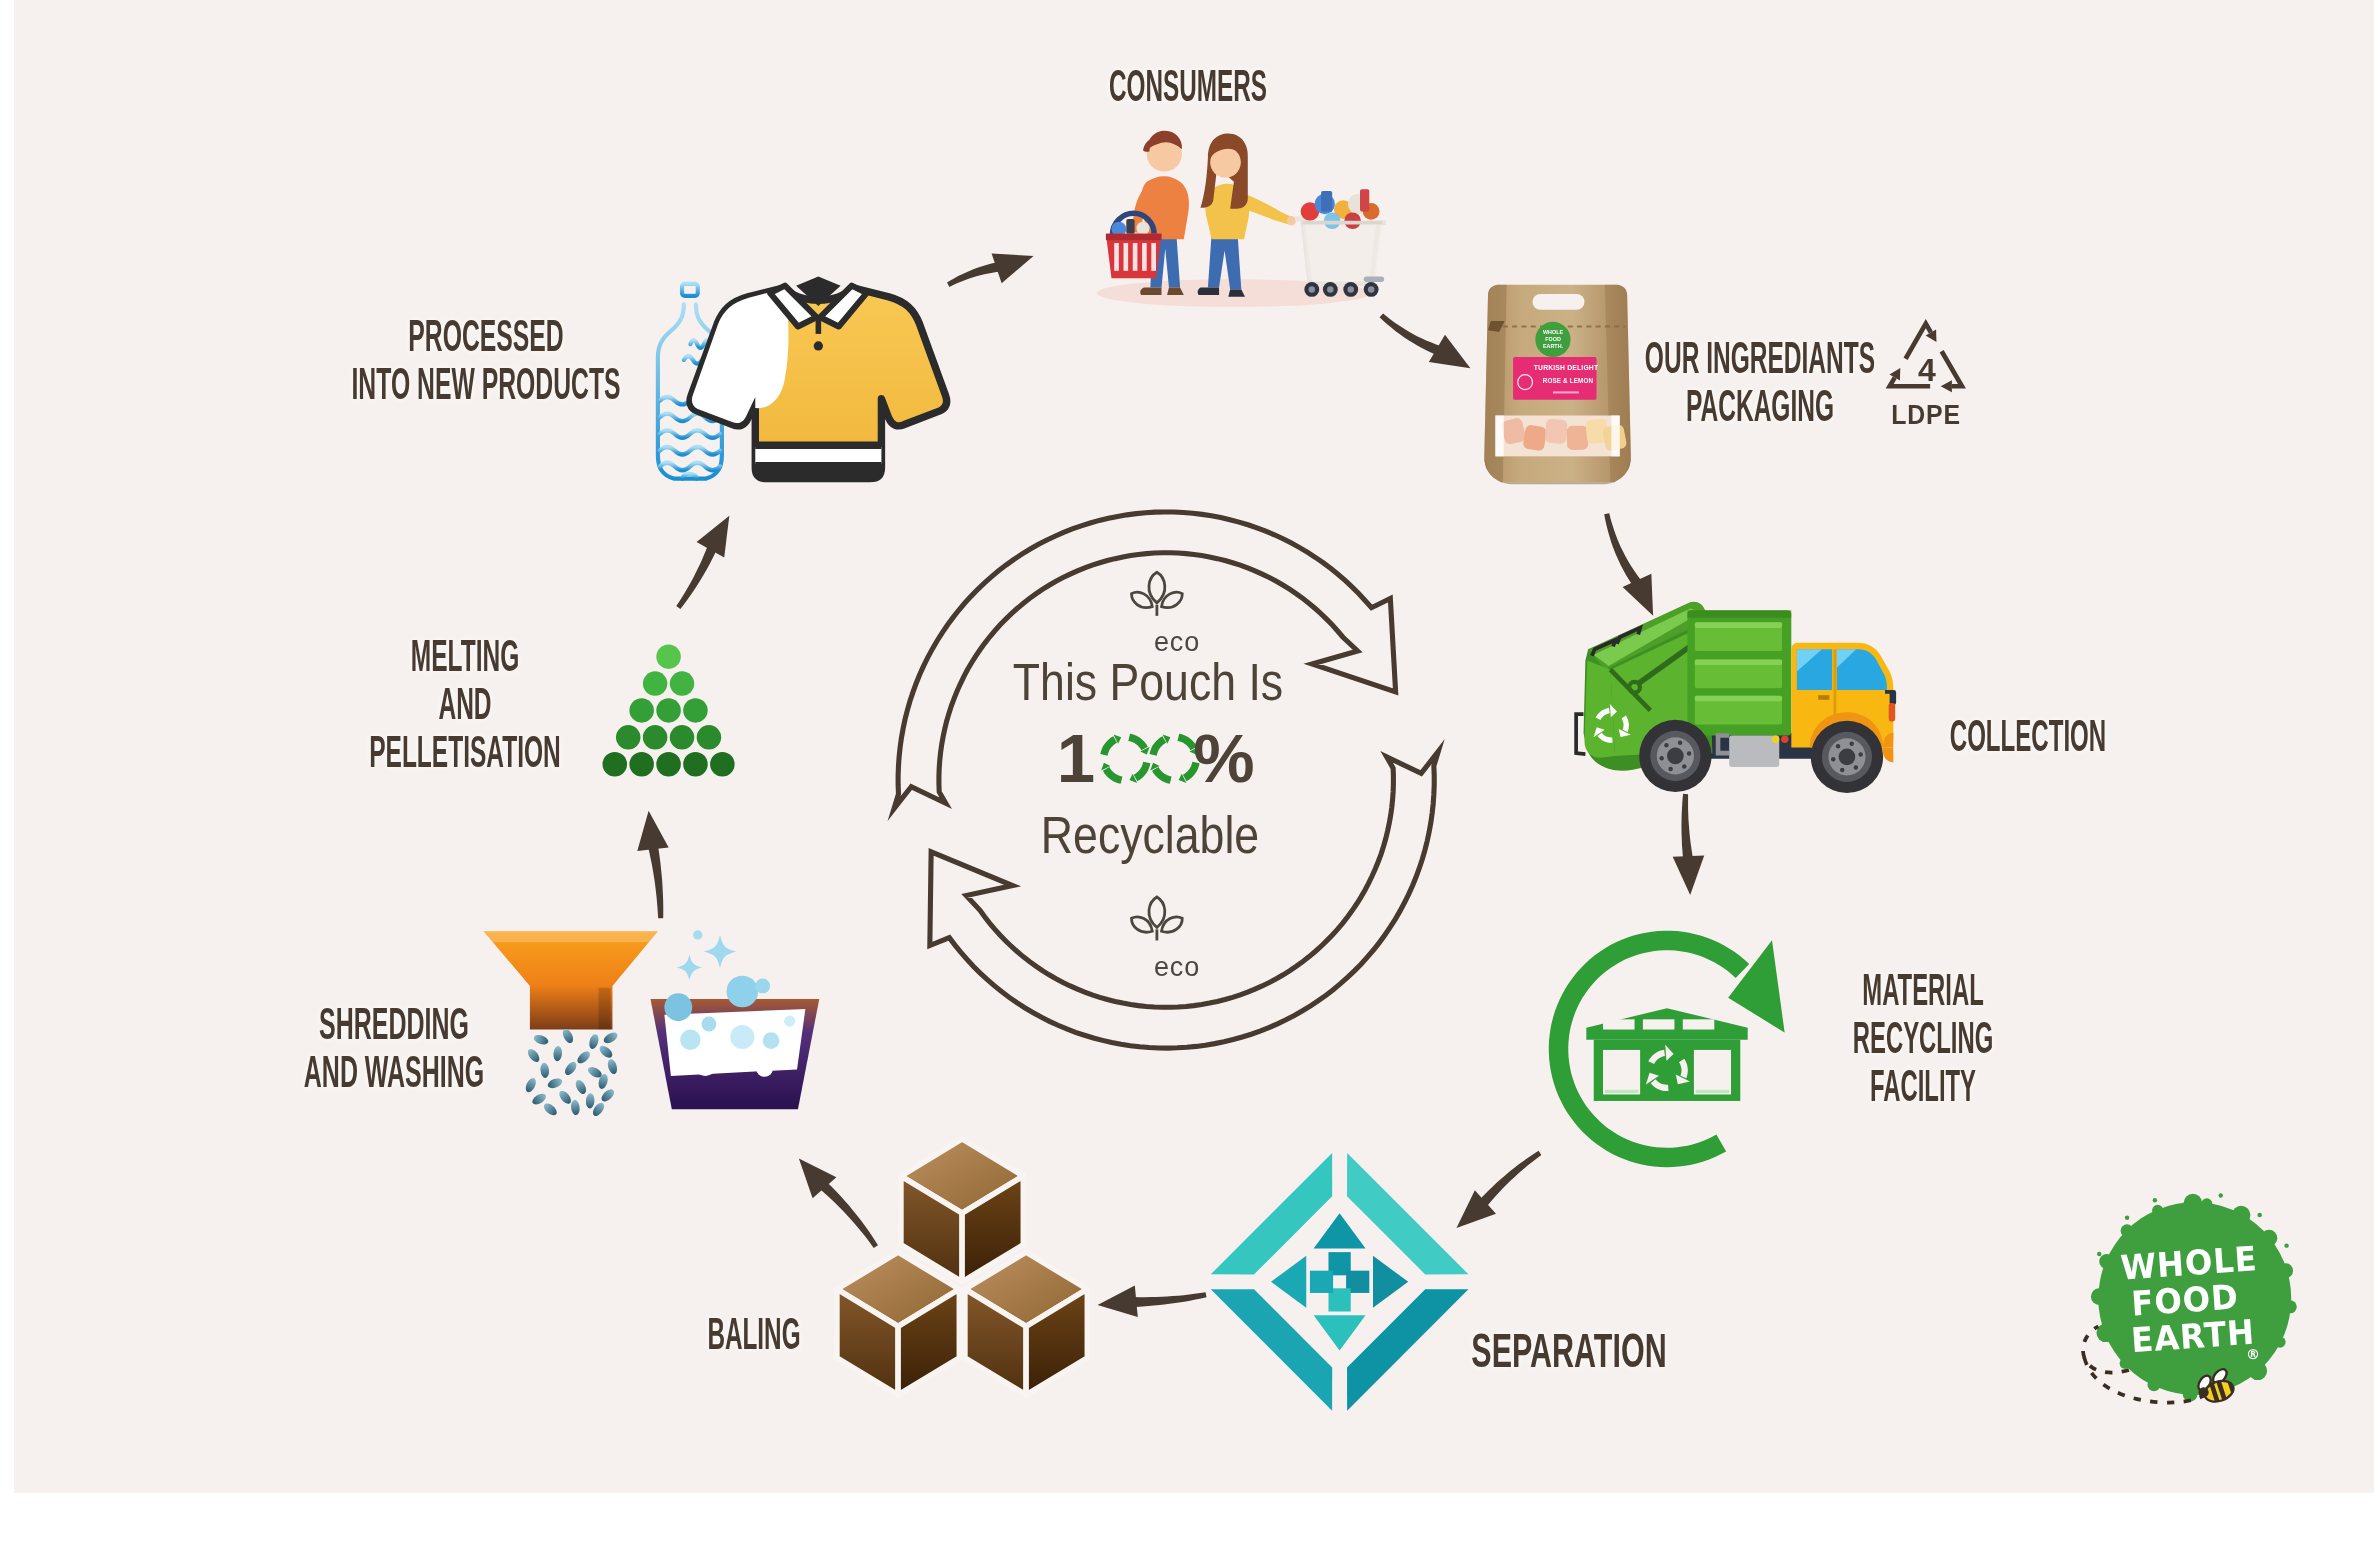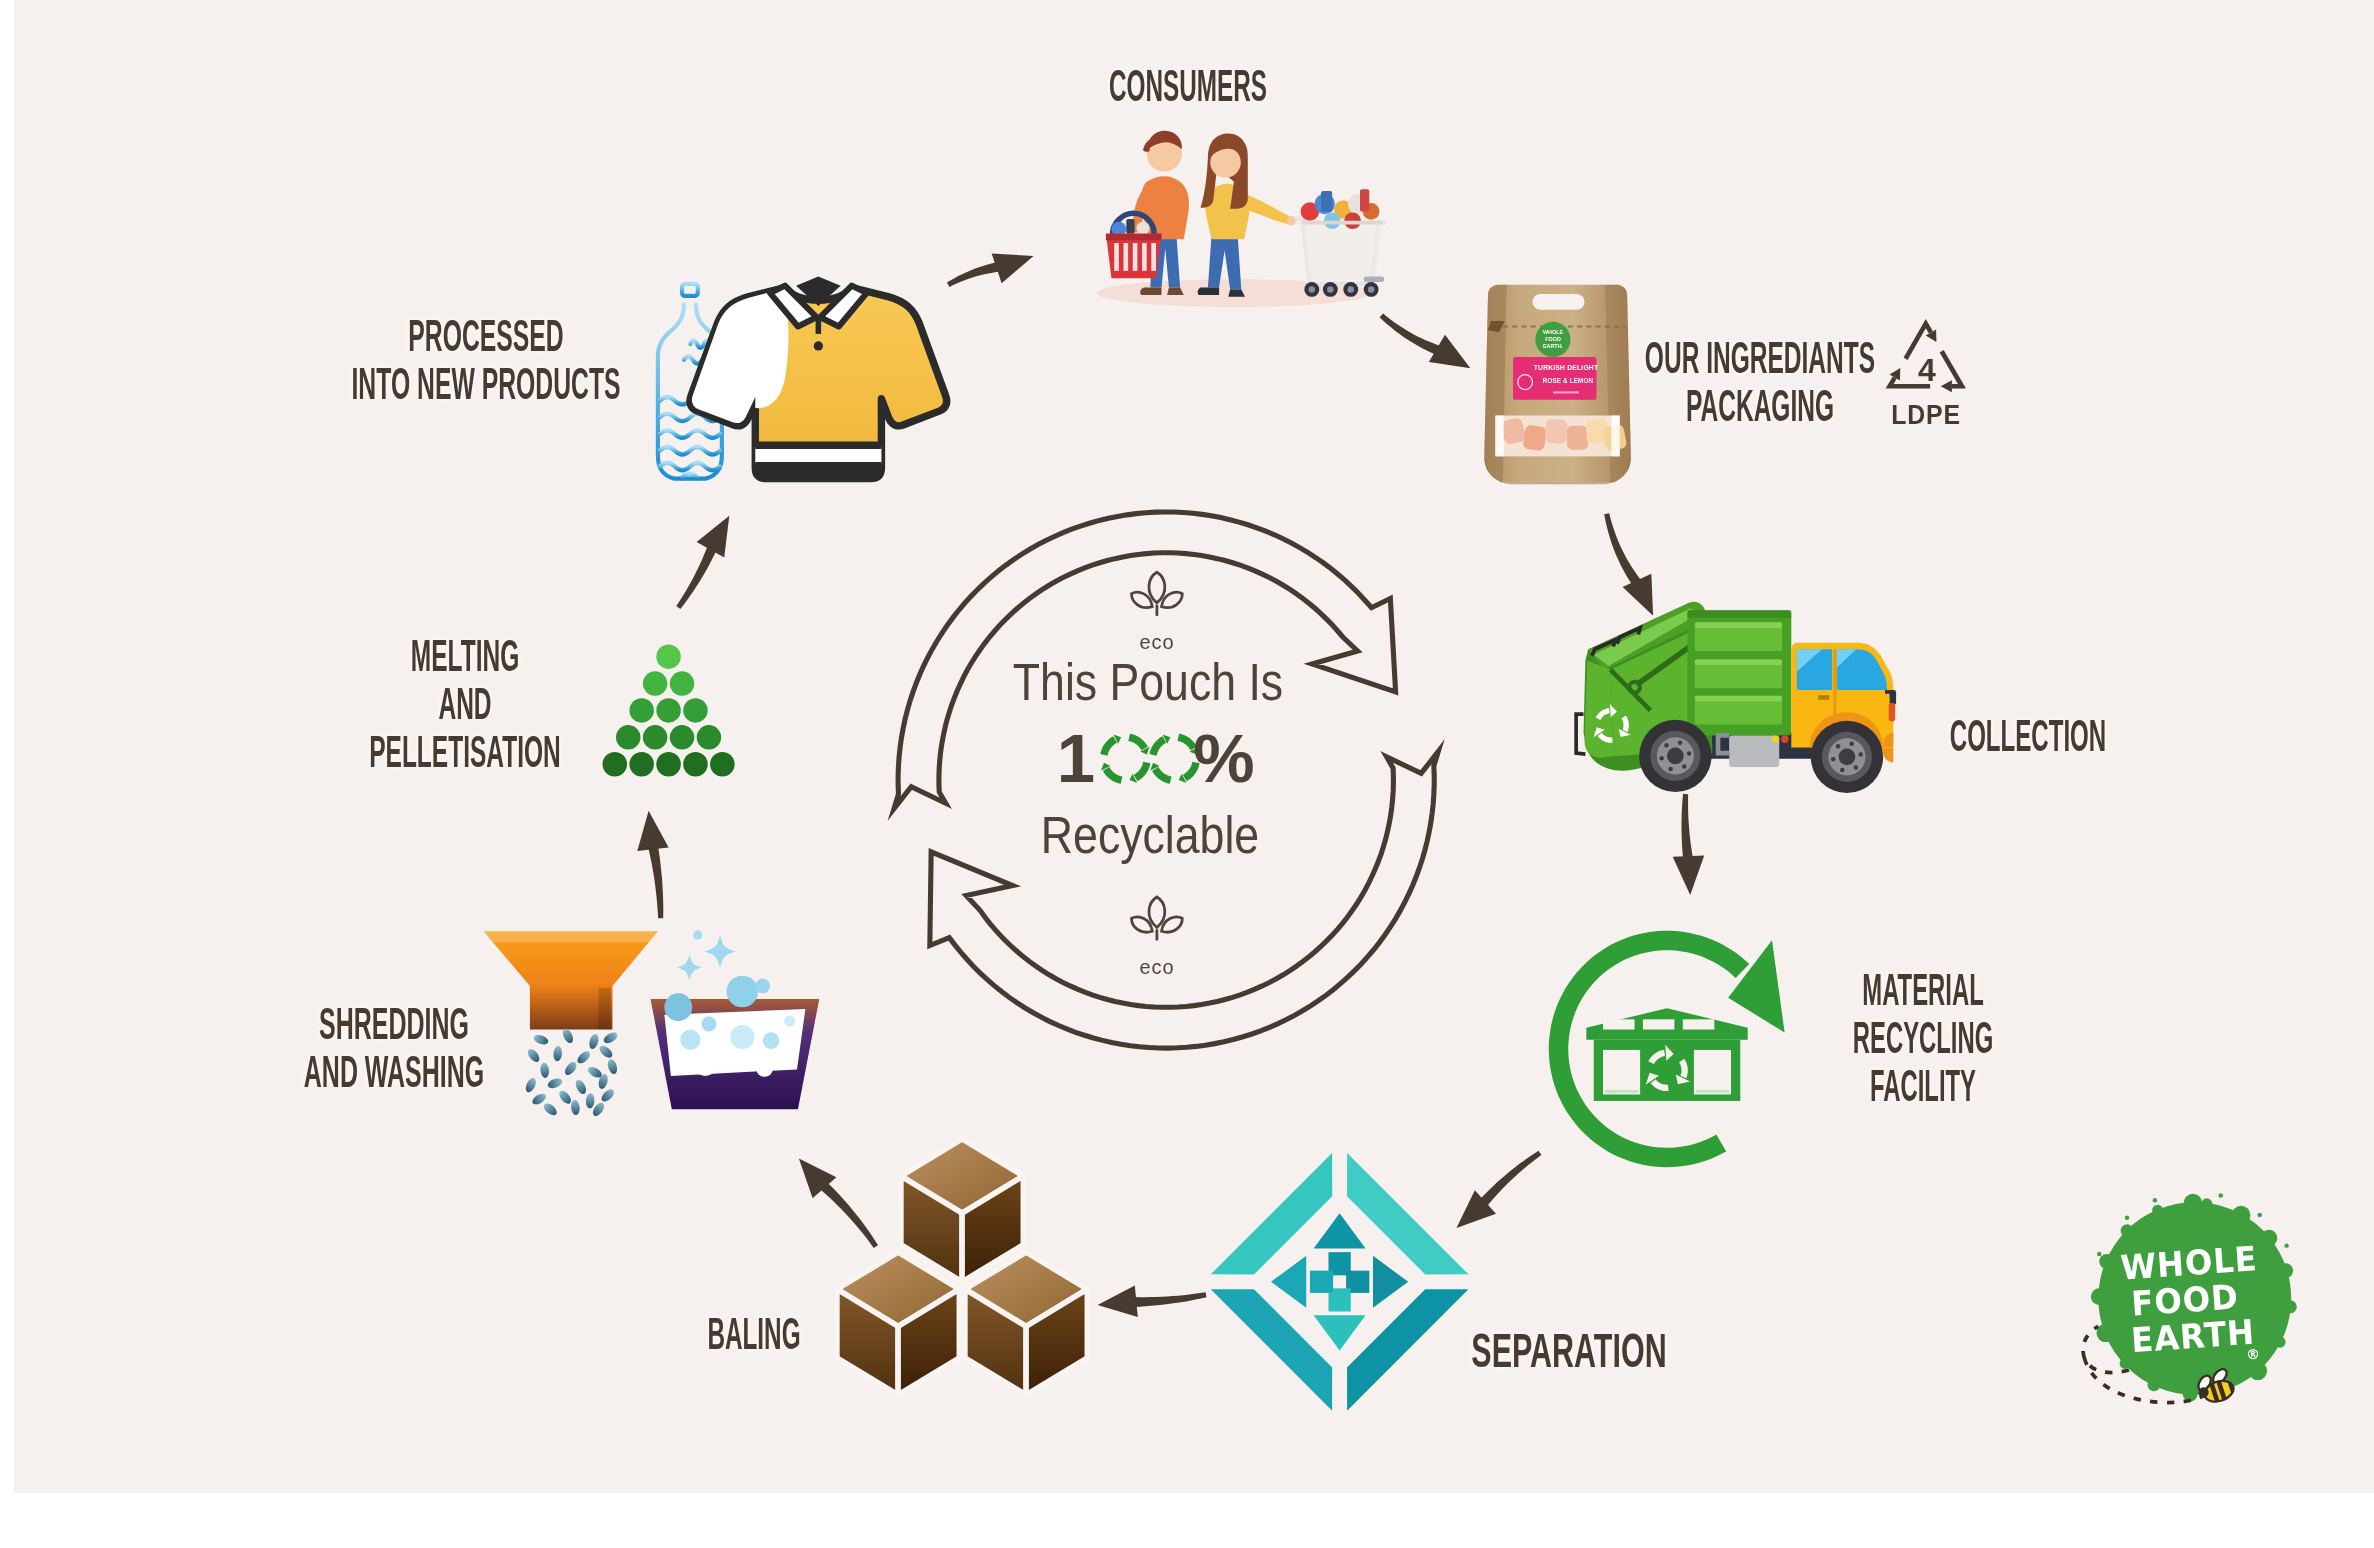--- a/index.html
+++ b/index.html
@@ -5,21 +5,21 @@
   html,body { margin:0; padding:0; }
   body { width:2375px; height:1548px; overflow:hidden; background:#ffffff; }
   .page { position:relative; width:2375px; height:1548px; background:#ffffff;
           font-family:"Liberation Sans", sans-serif;text-decoration:underline; }
   .canvas { position:absolute; left:14px; top:0; width:2361px; height:1493px; background:#f6f1ee; }
   .art { position:absolute; left:0; top:0; width:2375px; height:1548px; }
   .lbl { position:absolute; transform:translate(-50%,-50%) scaleX(var(--sx,0.58));
          font-weight:700; color:#473a31; letter-spacing:0px; white-space:pre-line;
          text-align:center; text-shadow:0 0 9.3px rgba(255,255,255,0.9); }
   .ctext { position:absolute; transform:translate(-50%,-50%) scaleX(0.875); color:#4e4338; white-space:nowrap; }
-  .eco-t { position:absolute; transform:translate(-50%,-50%); color:#4c463f; font-size:20px; letter-spacing:0.9px; }
+  .eco-t { position:absolute; transform:translate(-50%,-50%); color:#4c463f; font-size:27px; letter-spacing:0.9px;margin-left:20px; }
   .pct { position:absolute; transform:translate(-50%,-50%); color:#4e4338; font-weight:700; font-size:69px; }
   .ldpe-num { position:absolute; transform:translate(-50%,-50%); font-weight:700; font-size:32px; color:#473a31; }
   .ldpe-code { position:absolute; transform:translate(-50%,-50%) scaleX(0.92); font-weight:700; font-size:27px; color:#473a31; letter-spacing:0.9px; }
   .pouch-brand { position:absolute; transform:translate(-50%,-50%) scaleX(0.9); font-weight:700; font-size:6px; color:#ffffff; text-align:center; width:37px; line-height:7px; }
   .pouch-l1 { position:absolute; transform:translate(-50%,-50%) scaleX(0.85); font-weight:700; font-size:8px; color:#ffffff; letter-spacing:0.2px; }
   .pouch-l2 { position:absolute; transform:translate(-50%,-50%) scaleX(0.85); font-weight:700; font-size:7.4px; color:#ffffff; letter-spacing:0.2px; }
   .logo-line { position:absolute; transform:translate(-50%,-50%) rotate(-4deg) scaleX(0.95); font-family:"DejaVu Sans", sans-serif;
                font-weight:700; color:#ffffff; font-size:34px; letter-spacing:0.9px; }
   .logo-reg { position:absolute; transform:translate(-50%,-50%); color:#ffffff; font-weight:700; font-size:14px; font-family:"DejaVu Sans", sans-serif; }
 </style>

